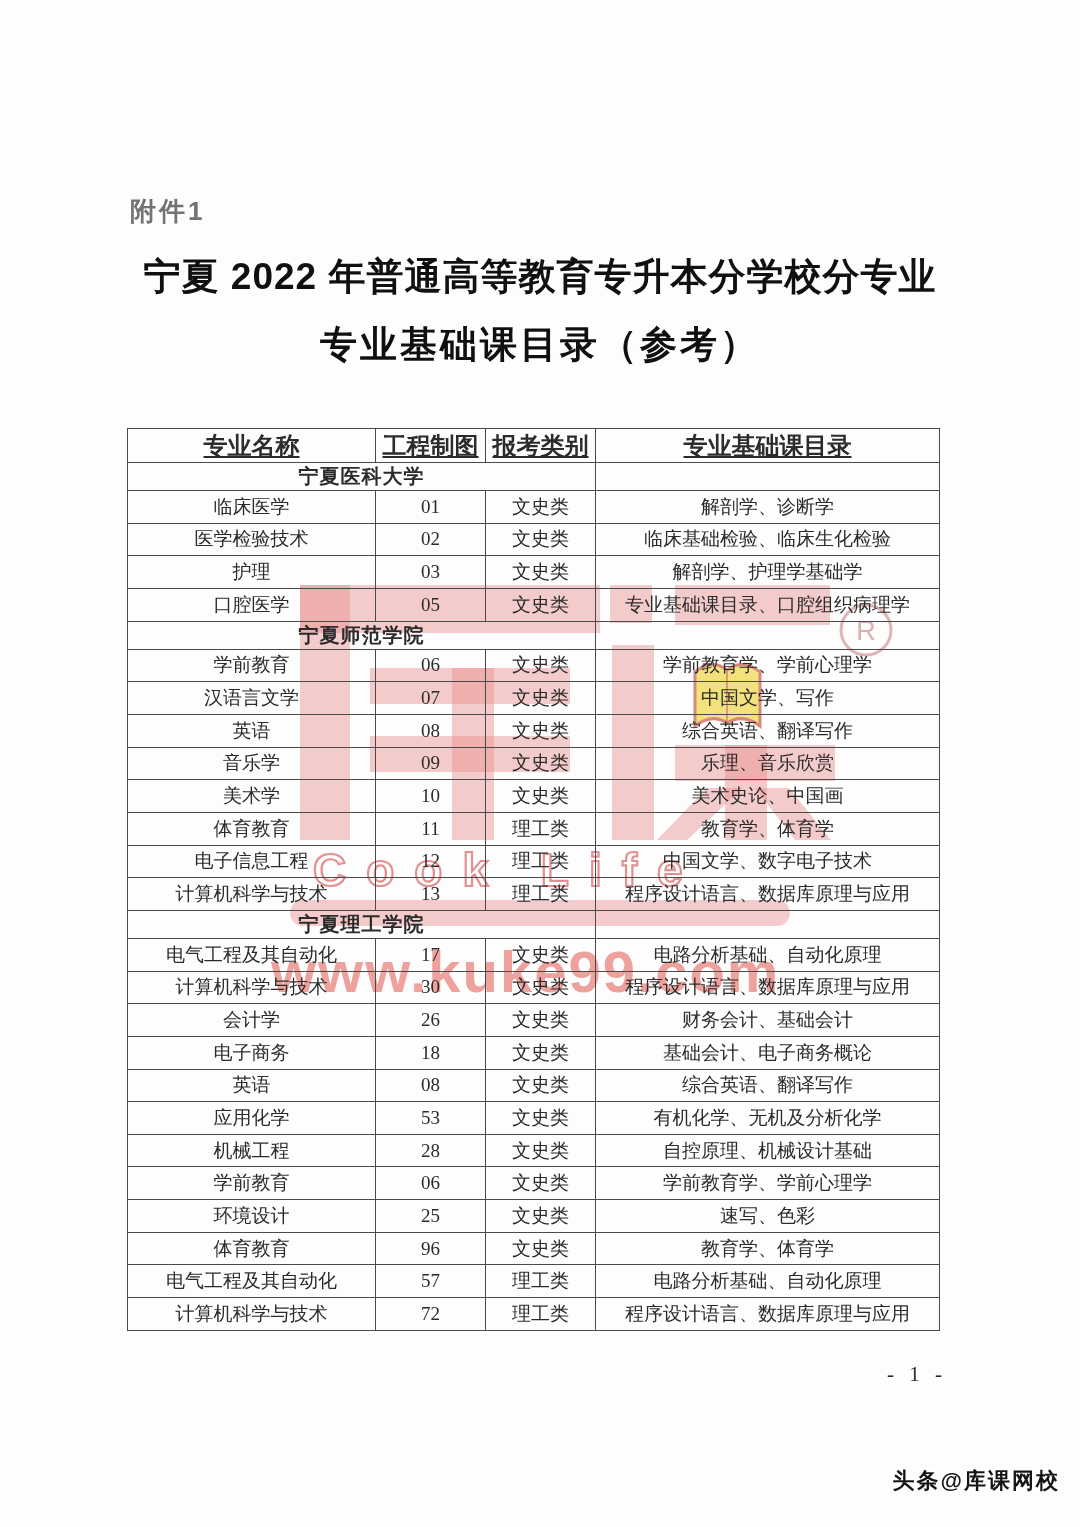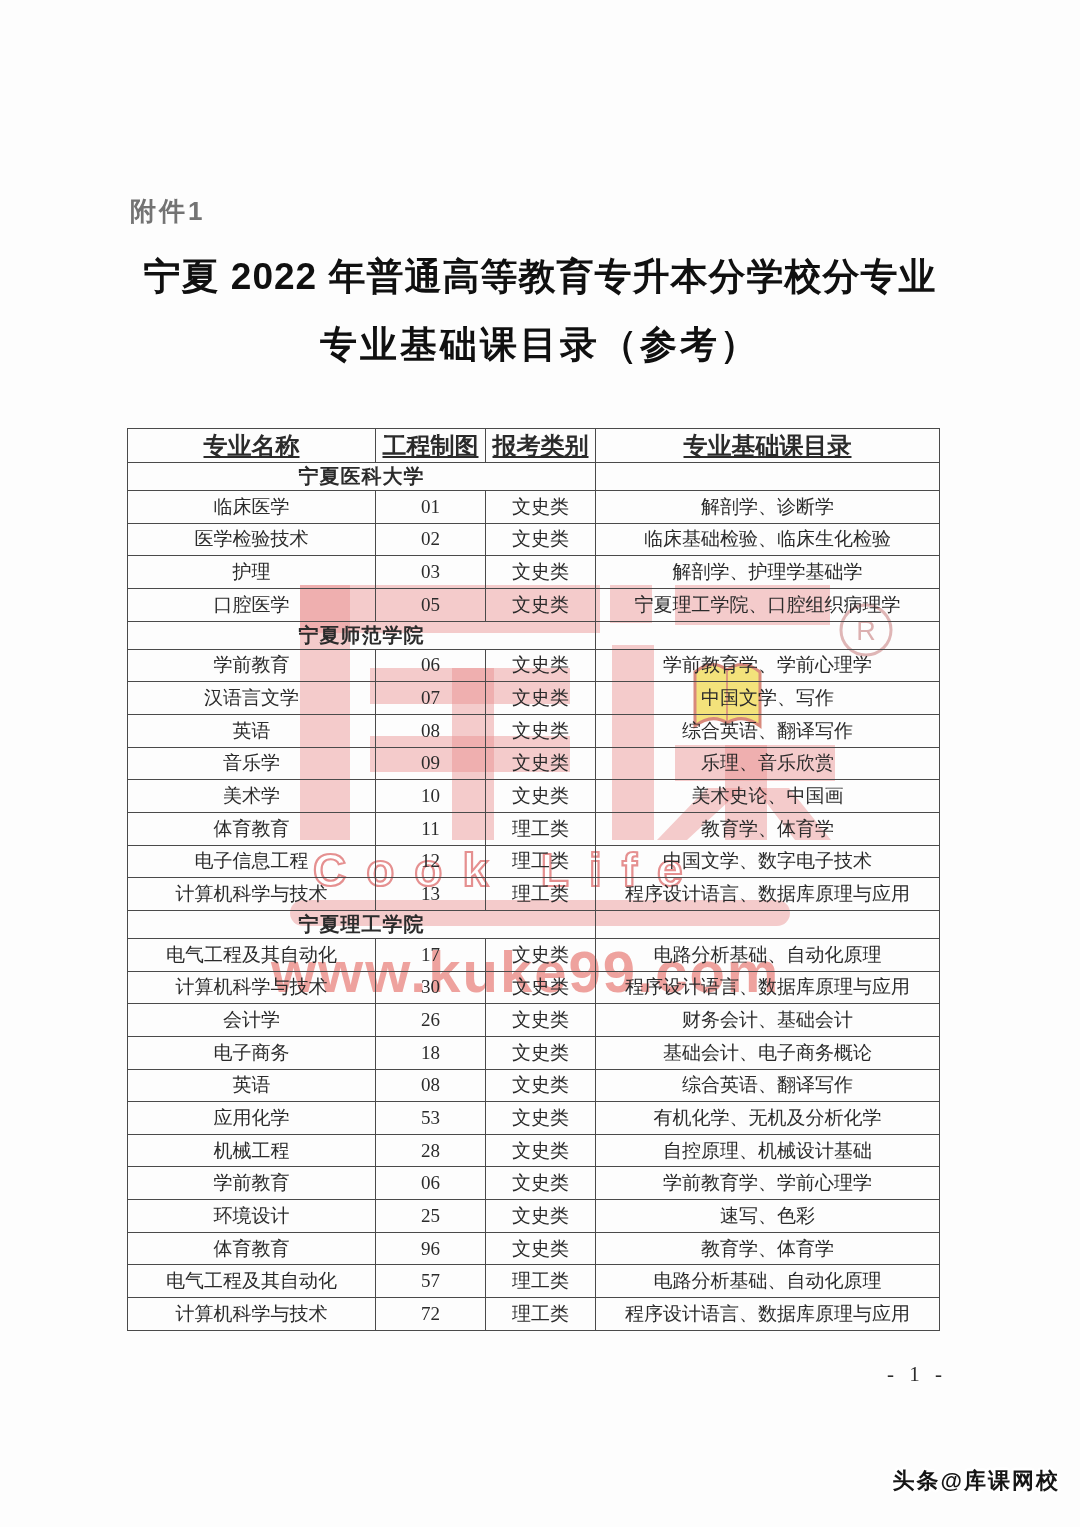--- a/index.html
+++ b/index.html
@@ -121,21 +121,21 @@
       <tr>
           <td>护理</td>
           <td>03</td>
           <td>文史类</td>
           <td>解剖学、护理学基础学</td>
         </tr>
       <tr>
           <td>口腔医学</td>
           <td>05</td>
           <td>文史类</td>
-          <td>宁夏理工学院、口腔组织病理学</td>
+          <td>专业基础课目录、口腔组织病理学</td>
         </tr>
 
       <tr class="school">
         <td colspan="3" class="school-name">宁夏师范学院</td>
         <td></td>
       </tr>
       <tr>
           <td>学前教育</td>
           <td>06</td>
           <td>文史类</td>

